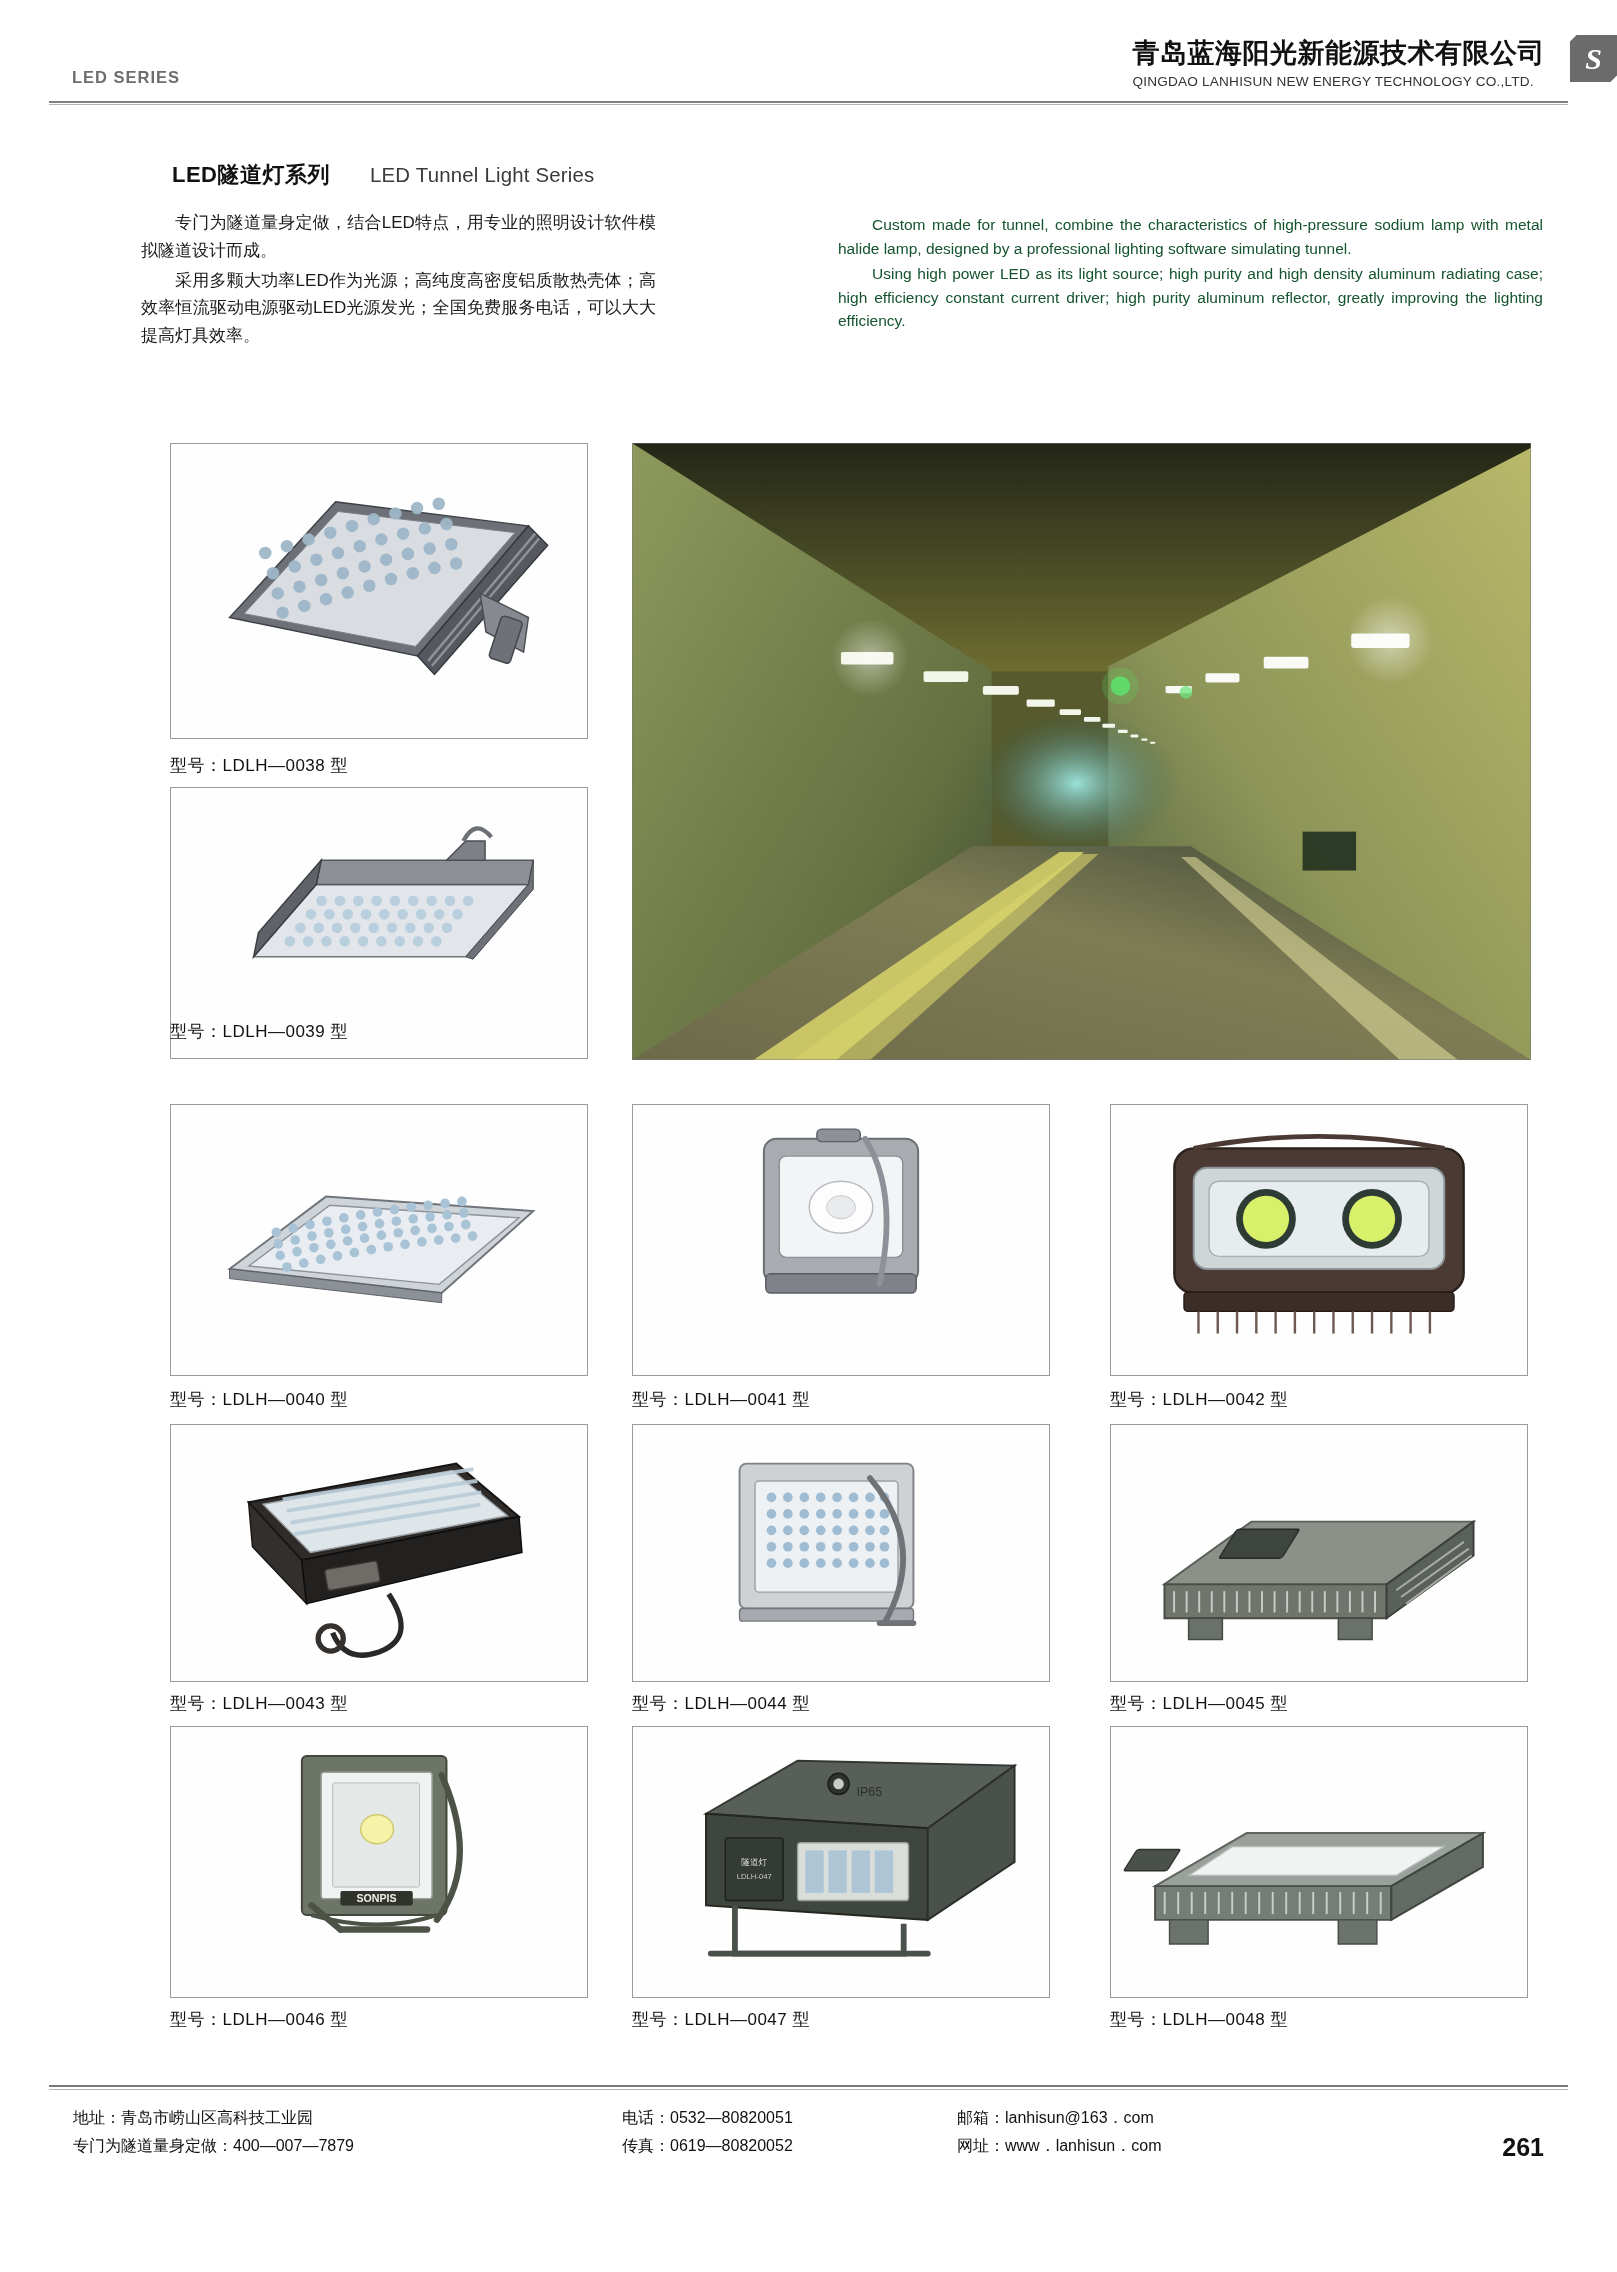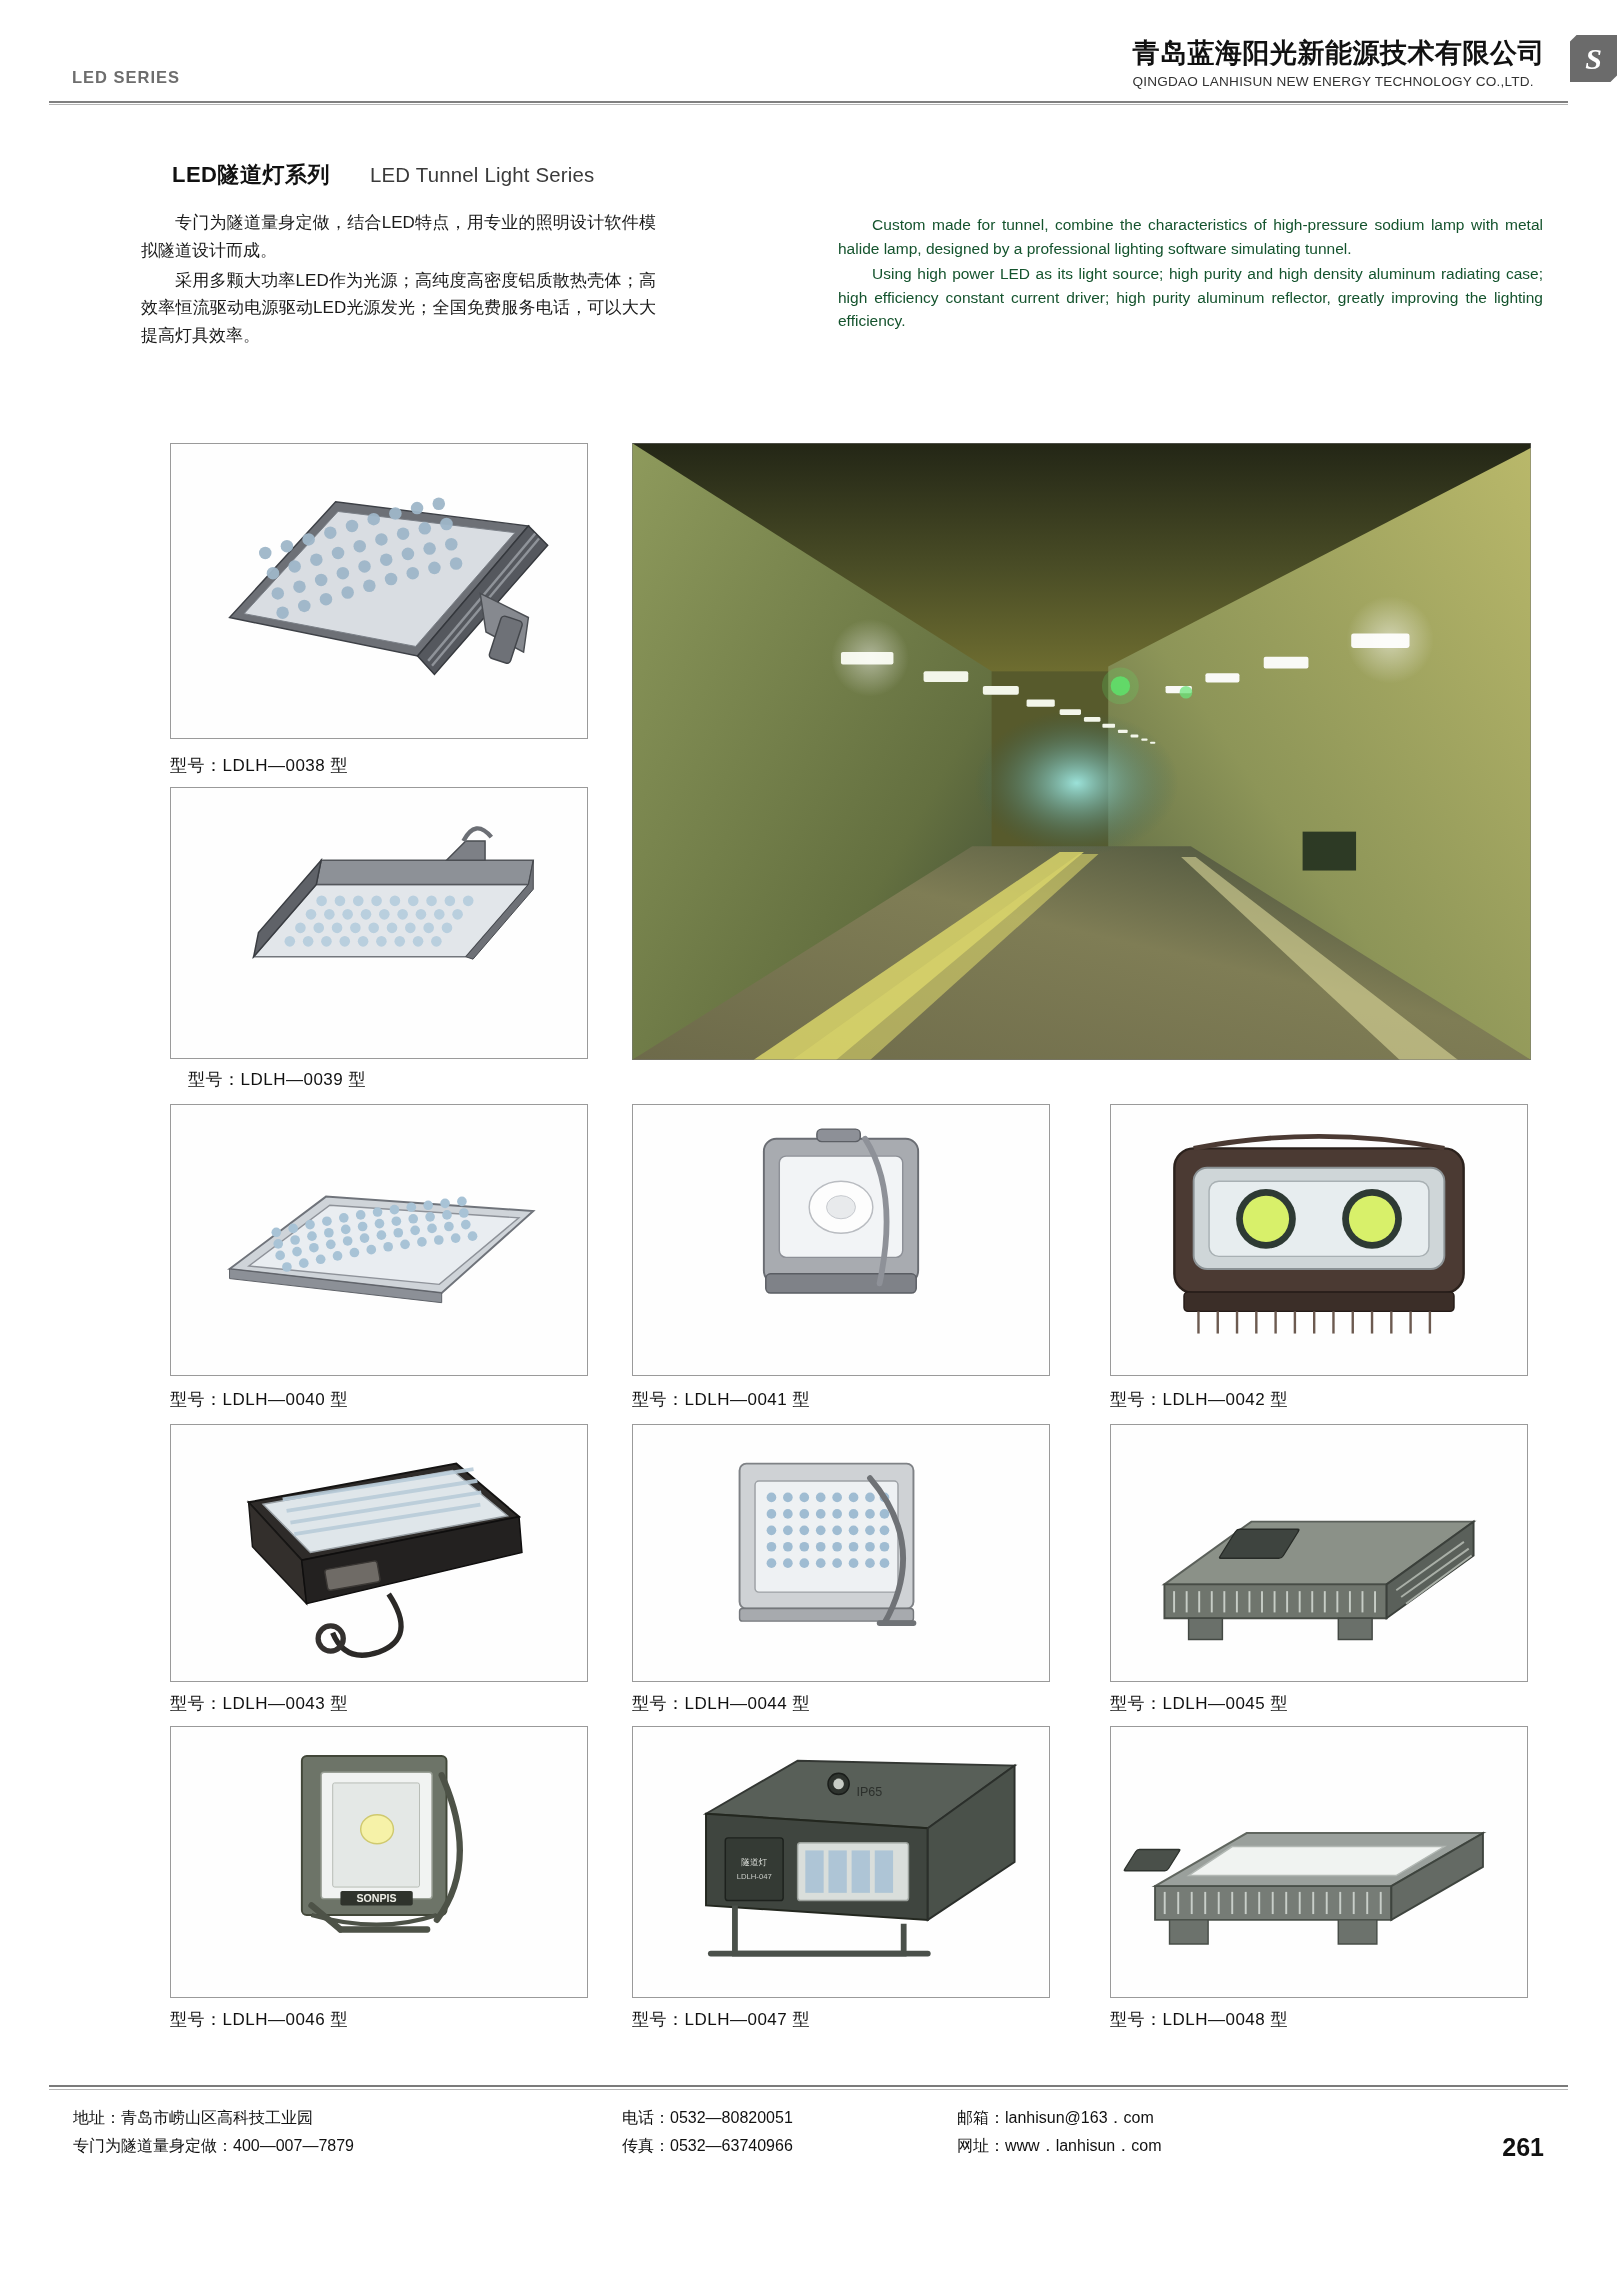--- a/index.html
+++ b/index.html
@@ -410,21 +410,21 @@
             <circle cx="423" cy="268" r="11"></circle>
               <circle cx="461" cy="268" r="11"></circle>
               <circle cx="499" cy="268" r="11"></circle>
           </g>
         </g>
         <path d="M520,100 L560,60 L600,60 L600,100 Z" fill="#7d8086" stroke="#4a4d52" stroke-width="3"></path>
         <path d="M555,60 q25,-48 58,-8" fill="none" stroke="#6c6f75" stroke-width="9"></path>
       </g>
     </svg>
   </div>
-  <div class="caption" style="left:170px; top:1068px;margin-left:18px;">型号：LDLH—0039 型</div>
+  <div class="caption" style="left:170px; top:1020px;">型号：LDLH—0039 型</div>
 
   <div class="card" style="left:170px; top:1104px; width:418px; height:272px;">
     <svg class="ph" viewBox="0 0 860 560" preserveAspectRatio="xMidYMid meet">
       <rect width="860" height="560" fill="#fefefe"></rect>
       <g transform="translate(60,90)">
         <path d="M60,250 L260,100 L690,130 L500,300 Z" fill="#cfd4d9" stroke="#6f737a" stroke-width="4"></path>
         <path d="M100,244 L268,118 L660,144 L495,282 Z" fill="#e9edf1" stroke="#8e9299" stroke-width="3"></path>
         <g fill="#a8c3d6">
           <g transform="translate(0,0)">
             <circle cx="165" cy="222" r="10"></circle>
@@ -756,21 +756,21 @@
       </div>
       <div>
         <span>专门为隧道量身定做：</span><span>400—007—7879</span>
       </div>
     </div>
     <div class="f-col f-tel">
       <div>
         <span>电话：</span><span>0532—80820051</span>
       </div>
       <div>
-        <span>传真：</span><span>0532—63740966</span>
+        <span>传真：</span><span>0619—80820052</span>
       </div>
     </div>
     <div class="f-col f-mail">
       <div>
         <span>邮箱：</span><span>lanhisun@163．com</span>
       </div>
       <div>
         <span>网址：</span><span>www．lanhisun．com</span>
       </div>
     </div>

